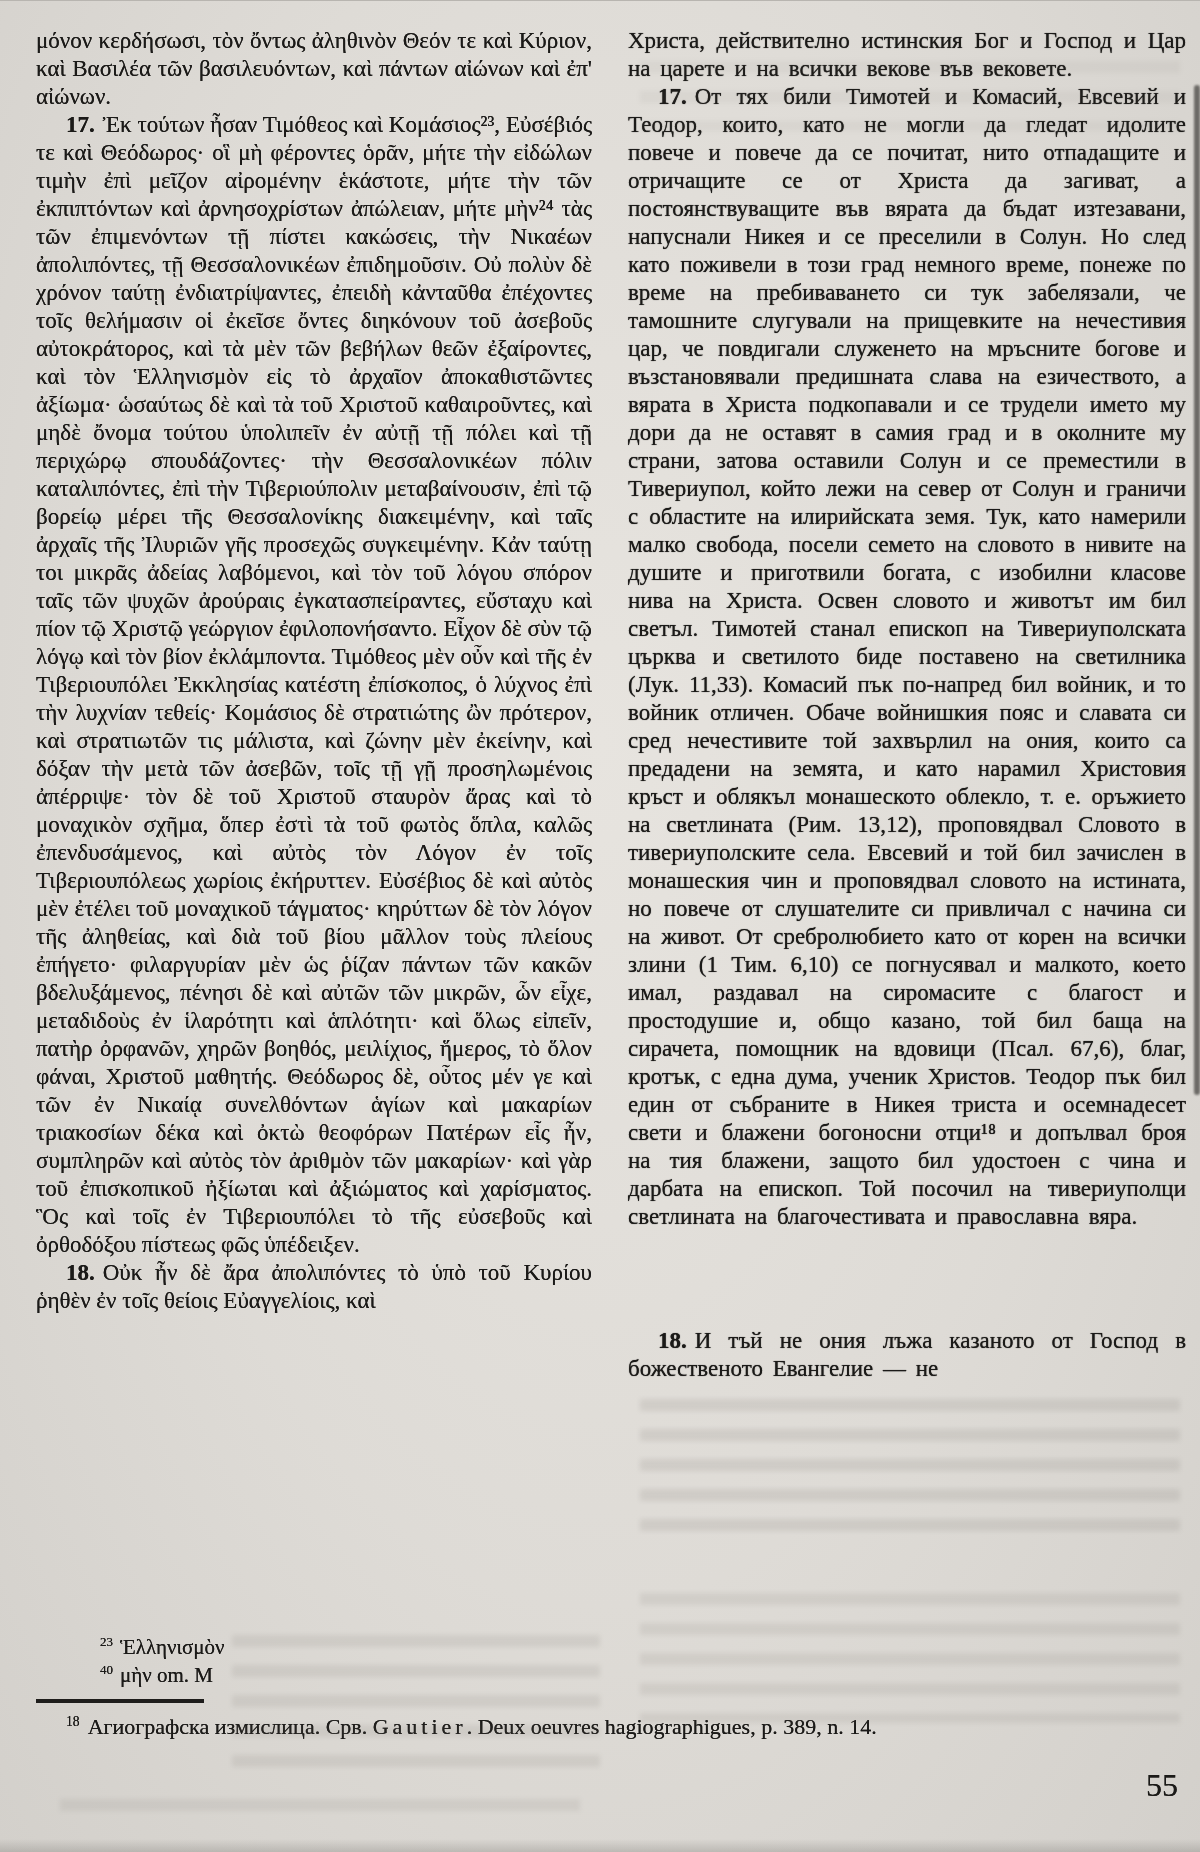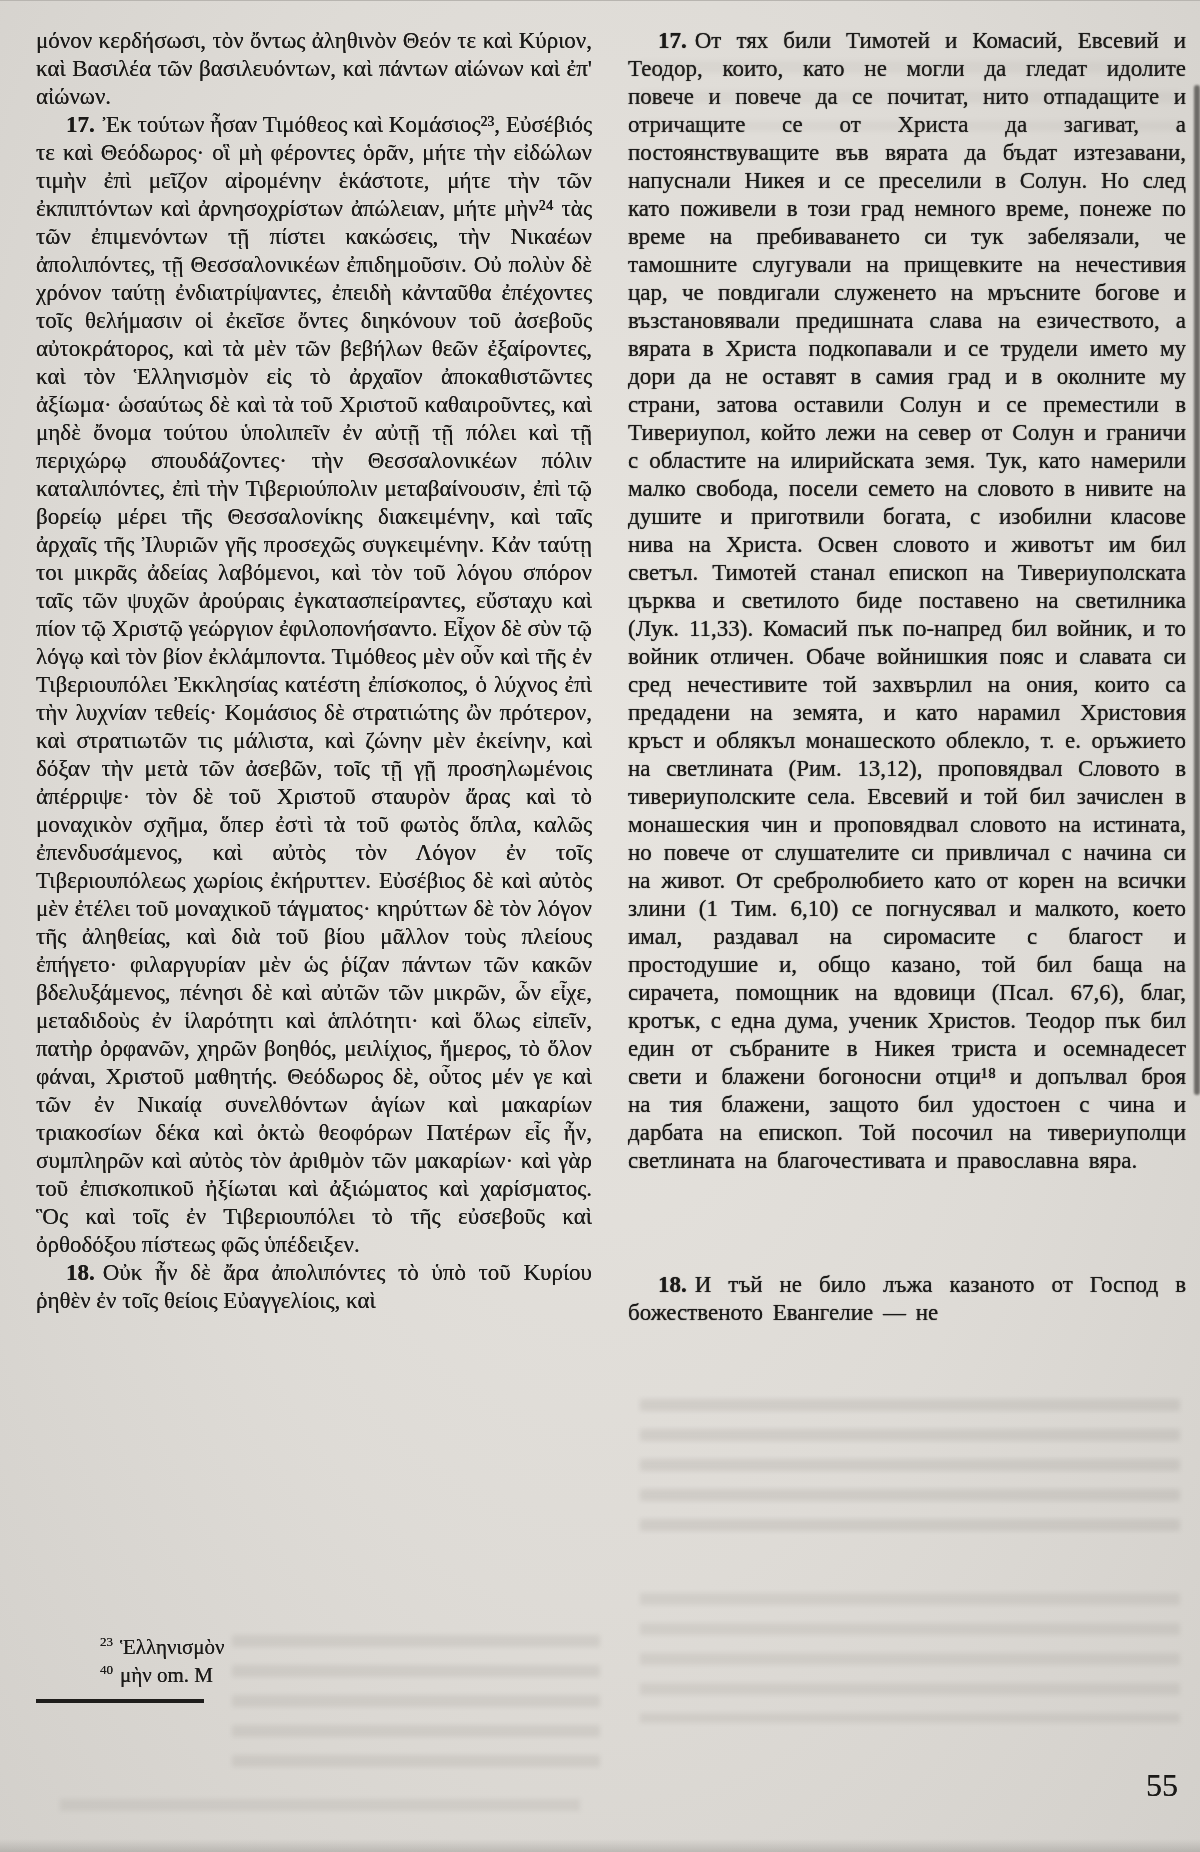--- a/index.html
+++ b/index.html
@@ -92,33 +92,37 @@
 
   <div class="columns">
 
     <div class="col col-left" lang="el">
       <p><span>μόνον κερδήσωσι, τὸν ὄντως ἀληθινὸν Θεόν τε καὶ Κύριον, καὶ Βασιλέα τῶν βασιλευόντων, καὶ πάντων αἰώνων καὶ ἐπ' αἰώνων.</span></p>
       <p class="indent"><b class="pnum">17.</b><span>Ἐκ τούτων ἦσαν Τιμόθεος καὶ Κομάσιος²³, Εὐσέβιός τε καὶ Θεόδωρος· οἳ μὴ φέροντες ὁρᾶν, μήτε τὴν εἰδώλων τιμὴν ἐπὶ μεῖζον αἰρομένην ἑκάστοτε, μήτε τὴν τῶν ἐκπιπτόντων καὶ ἀρνησοχρίστων ἀπώλειαν, μήτε μὴν²⁴ τὰς τῶν ἐπιμενόντων τῇ πίστει κακώσεις, τὴν Νικαέων ἀπολιπόντες, τῇ Θεσσαλονικέων ἐπιδημοῦσιν. Οὐ πολὺν δὲ χρόνον ταύτῃ ἐνδιατρίψαντες, ἐπειδὴ κἀνταῦθα ἐπέχοντες τοῖς θελήμασιν οἱ ἐκεῖσε ὄντες διηκόνουν τοῦ ἀσεβοῦς αὐτοκράτορος, καὶ τὰ μὲν τῶν βεβήλων θεῶν ἐξαίροντες, καὶ τὸν Ἑλληνισμὸν εἰς τὸ ἀρχαῖον ἀποκαθιστῶντες ἀξίωμα· ὡσαύτως δὲ καὶ τὰ τοῦ Χριστοῦ καθαιροῦντες, καὶ μηδὲ ὄνομα τούτου ὑπολιπεῖν ἐν αὐτῇ τῇ πόλει καὶ τῇ περιχώρῳ σπουδάζοντες· τὴν Θεσσαλονικέων πόλιν καταλιπόντες, ἐπὶ τὴν Τιβεριούπολιν μεταβαίνουσιν, ἐπὶ τῷ βορείῳ μέρει τῆς Θεσσαλονίκης διακειμένην, καὶ ταῖς ἀρχαῖς τῆς Ἰλυριῶν γῆς προσεχῶς συγκειμένην. Κἀν ταύτῃ τοι μικρᾶς ἀδείας λαβόμενοι, καὶ τὸν τοῦ λόγου σπόρον ταῖς τῶν ψυχῶν ἀρούραις ἐγκατασπείραντες, εὔσταχυ καὶ πίον τῷ Χριστῷ γεώργιον ἐφιλοπονήσαντο. Εἶχον δὲ σὺν τῷ λόγῳ καὶ τὸν βίον ἐκλάμποντα. Τιμόθεος μὲν οὖν καὶ τῆς ἐν Τιβεριουπόλει Ἐκκλησίας κατέστη ἐπίσκοπος, ὁ λύχνος ἐπὶ τὴν λυχνίαν τεθείς· Κομάσιος δὲ στρατιώτης ὢν πρότερον, καὶ στρατιωτῶν τις μάλιστα, καὶ ζώνην μὲν ἐκείνην, καὶ δόξαν τὴν μετὰ τῶν ἀσεβῶν, τοῖς τῇ γῇ προσηλωμένοις ἀπέρριψε· τὸν δὲ τοῦ Χριστοῦ σταυρὸν ἄρας καὶ τὸ μοναχικὸν σχῆμα, ὅπερ ἐστὶ τὰ τοῦ φωτὸς ὅπλα, καλῶς ἐπενδυσάμενος, καὶ αὐτὸς τὸν Λόγον ἐν τοῖς Τιβεριουπόλεως χωρίοις ἐκήρυττεν. Εὐσέβιος δὲ καὶ αὐτὸς μὲν ἐτέλει τοῦ μοναχικοῦ τάγματος· κηρύττων δὲ τὸν λόγον τῆς ἀληθείας, καὶ διὰ τοῦ βίου μᾶλλον τοὺς πλείους ἐπήγετο· φιλαργυρίαν μὲν ὡς ῥίζαν πάντων τῶν κακῶν βδελυξάμενος, πένησι δὲ καὶ αὐτῶν τῶν μικρῶν, ὧν εἶχε, μεταδιδοὺς ἐν ἱλαρότητι καὶ ἁπλότητι· καὶ ὅλως εἰπεῖν, πατὴρ ὀρφανῶν, χηρῶν βοηθός, μειλίχιος, ἥμερος, τὸ ὅλον φάναι, Χριστοῦ μαθητής. Θεόδωρος δὲ, οὗτος μέν γε καὶ τῶν ἐν Νικαίᾳ συνελθόντων ἁγίων καὶ μακαρίων τριακοσίων δέκα καὶ ὀκτὼ θεοφόρων Πατέρων εἷς ἦν, συμπληρῶν καὶ αὐτὸς τὸν ἀριθμὸν τῶν μακαρίων· καὶ γὰρ τοῦ ἐπισκοπικοῦ ἠξίωται καὶ ἀξιώματος καὶ χαρίσματος. Ὃς καὶ τοῖς ἐν Τιβεριουπόλει τὸ τῆς εὐσεβοῦς καὶ ὀρθοδόξου πίστεως φῶς ὑπέδειξεν.</span></p>
       <p class="indent"><b class="pnum">18.</b><span>Οὐκ ἦν δὲ ἄρα ἀπολιπόντες τὸ ὑπὸ τοῦ Κυρίου ῥηθὲν ἐν τοῖς θείοις Εὐαγγελίοις, καὶ</span></p>
     </div>
 
     <div class="col col-right" lang="bg">
+      <p><span>Христа, действително истинския Бог и Господ и Цар на царете и на всички векове във вековете.</span></p>
       <p class="indent"><b class="pnum">17.</b><span>От тях били Тимотей и Комасий, Евсевий и Теодор, които, като не могли да гледат идолите повече и повече да се почитат, нито отпадащите и отричащите се от Христа да загиват, а постоянствуващите във вярата да бъдат изтезавани, напуснали Никея и се преселили в Солун. Но след като поживели в този град немного време, понеже по време на пребиваването си тук забелязали, че тамошните слугували на прищевките на нечестивия цар, че повдигали служенето на мръсните богове и възстановявали предишната слава на езичеството, а вярата в Христа подкопавали и се трудели името му дори да не оставят в самия град и в околните му страни, затова оставили Солун и се преместили в Тивериупол, който лежи на север от Солун и граничи с областите на илирийската земя. Тук, като намерили малко свобода, посели семето на словото в нивите на душите и приготвили богата, с изобилни класове нива на Христа. Освен словото и животът им бил светъл. Тимотей станал епископ на Тивериуполската църква и светилото биде поставено на светилника (Лук. 11,33). Комасий пък по-напред бил войник, и то войник отличен. Обаче войнишкия пояс и славата си сред нечестивите той захвърлил на ония, които са предадени на земята, и като нарамил Христовия кръст и облякъл монашеското облекло, т. е. оръжието на светлината (Рим. 13,12), проповядвал Словото в тивериуполските села. Евсевий и той бил зачислен в монашеския чин и проповядвал словото на истината, но повече от слушателите си привличал с начина си на живот. От сребролюбието като от корен на всички злини (1 Тим. 6,10) се погнусявал и малкото, което имал, раздавал на сиромасите с благост и простодушие и, общо казано, той бил баща на сирачета, помощник на вдовици (Псал. 67,6), благ, кротък, с една дума, ученик Христов. Теодор пък бил един от събраните в Никея триста и осемнадесет свети и блажени богоносни отци¹⁸ и допълвал броя на тия блажени, защото бил удостоен с чина и дарбата на епископ. Той посочил на тивериуполци светлината на благочестивата и православна вяра.</span></p>
-      <p class="indent para-gap"><b class="pnum">18.</b><span>И тъй не било лъжа казаното от Господ в божественото Евангелие — не</span></p>
+      <p class="indent para-gap"><b class="pnum">18.</b><span>И тъй не ония лъжа казаното от Господ в божественото Евангелие — не</span></p>
     </div>
 
   </div>
 
   <div class="apparatus" lang="el">
     <p><sup>23</sup><span>Ἑλληνισμὸν</span></p>
     <p><sup>40</sup><span>μὴν om. M</span></p>
   </div>
 
   <div class="footnote-rule"></div>
 
+  <div class="footnote">
+    <sup>18</sup><span>Агиографска измислица. Срв. </span><span class="gautier">Gautier</span><span>. Deux oeuvres hagiographigues, p. 389, n. 14.</span>
+  </div>
 
   <div class="page-number">55</div>
 
   <div class="ghost ghost-1"></div>
   <div class="ghost ghost-2"></div>
   <div class="ghost ghost-3"></div>
   <div class="ghost ghost-4"></div>
   <div class="ghost ghost-5"></div>
   <div class="edge-right"></div>
   <div class="edge-bottom-shade"></div>

